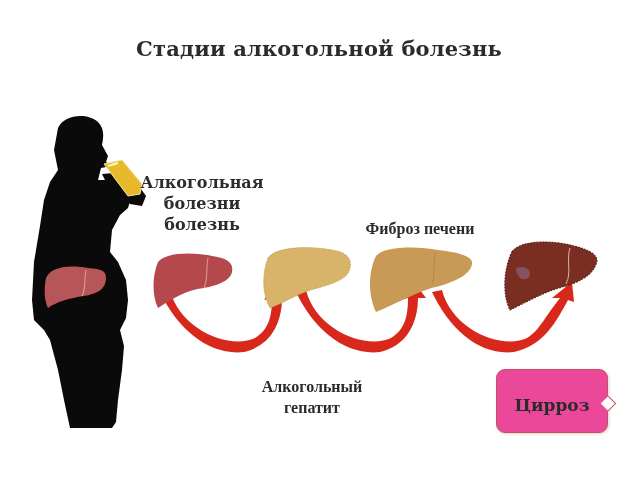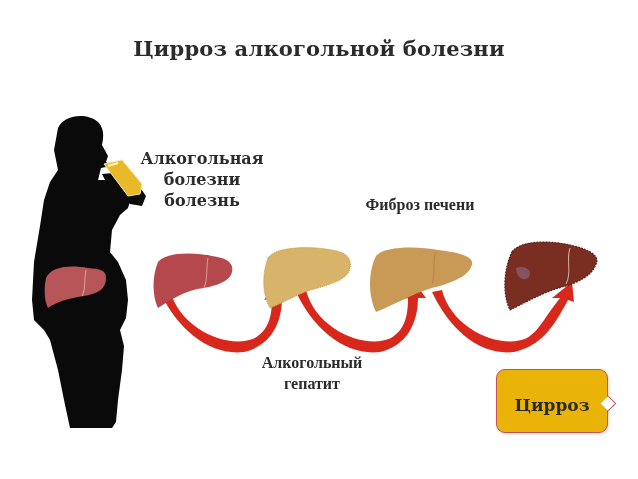--- a/index.html
+++ b/index.html
@@ -1,30 +1,30 @@
 <!DOCTYPE html>
 <html><head>
 <meta charset="utf-8">
 <style>
   html, body { margin: 0; padding: 0; background: #ffffff; }
   body { width: 638px; height: 479px; position: relative; overflow: hidden; font-family: "DejaVu Serif", "Liberation Serif", serif; }
   .title { position: absolute; left: 0; width: 638px; top: 36px; text-align: center; font-size: 21px; font-weight: bold; color: #2b2b2b; letter-spacing: 0.2px; }
-  .label { position: absolute; font-weight: bold; color: #2b2b2b; text-align: center; font-size: 16px; line-height: 21px; }
+  .label { position: absolute; font-weight: bold; color: #2b2b2b; text-align: center; font-size: 16px; line-height: 21px; margin-top: 24px; }
   #lbl-fatty { left: 132px; top: 148px; width: 140px; }
   #lbl-fibrosis { left: 330px; top: 194px; width: 180px; font-family: Liberation Serif, serif; }
   #lbl-hepatitis { left: 222px; top: 352px; width: 180px; font-family: Liberation Serif, serif; }
-  .cirrhosis-box { position: absolute; left: 496px; top: 369px; width: 110px; height: 62px; border: 1.5px solid #c0565b; border-radius: 9px; background: #eab308; box-shadow: 1px 1px 3px rgba(150,60,60,0.25); }
+  .cirrhosis-box { position: absolute; left: 496px; top: 369px; width: 110px; height: 62px; border: 1.5px solid #c0565b; border-radius: 9px; background: #ec4899; box-shadow: 1px 1px 3px rgba(150,60,60,0.25); }
   .cirrhosis-box .txt { position: absolute; left: 0; right: 0; top: 25px; text-align: center; font-size: 17px; font-weight: bold; color: #2b2b2b; }
   .cirrhosis-box .notch { position: absolute; right: -7px; top: 28px; width: 10px; height: 10px; background: #fff; border-right: 1.5px solid #c0565b; border-bottom: 1.5px solid #c0565b; transform: rotate(-45deg); }
   svg.art { position: absolute; left: 0; top: 0; }
 </style>
 </head>
 <body>
 
-<div class="title">Цирроз алкогольной болезни</div>
+<div class="title">Стадии алкогольной болезнь</div>
 
 <svg class="art" width="638" height="479" viewBox="0 0 638 479">
 
   <g fill="#0a0a0a">
     <path d="M58 128 C64 115 86 112 98 122 C104 128 104 136 102 145 L108 156 L106 162 L111 166 L101 168 L98 180 L104 180 L118 178 L128 183 L132 195 L128 208 L120 215 L112 230 L110 252 L118 262 L126 280 L128 300 L126 318 L120 330 L124 346 L122 370 L118 400 L116 422 L112 428 L70 428 L64 400 L58 370 L50 340 L44 330 L34 320 L32 300 L34 262 L40 226 L44 200 L50 182 L58 170 L54 150 Z"></path>
     <path d="M102 174 L124 172 L136 182 L146 196 L142 206 L130 204 L122 196 L110 190 Z"></path>
   </g>
 
   <g>
     <path d="M104 164 L122 160 L142 184 L140 194 L128 196 Z" fill="#e8b92a"></path>

